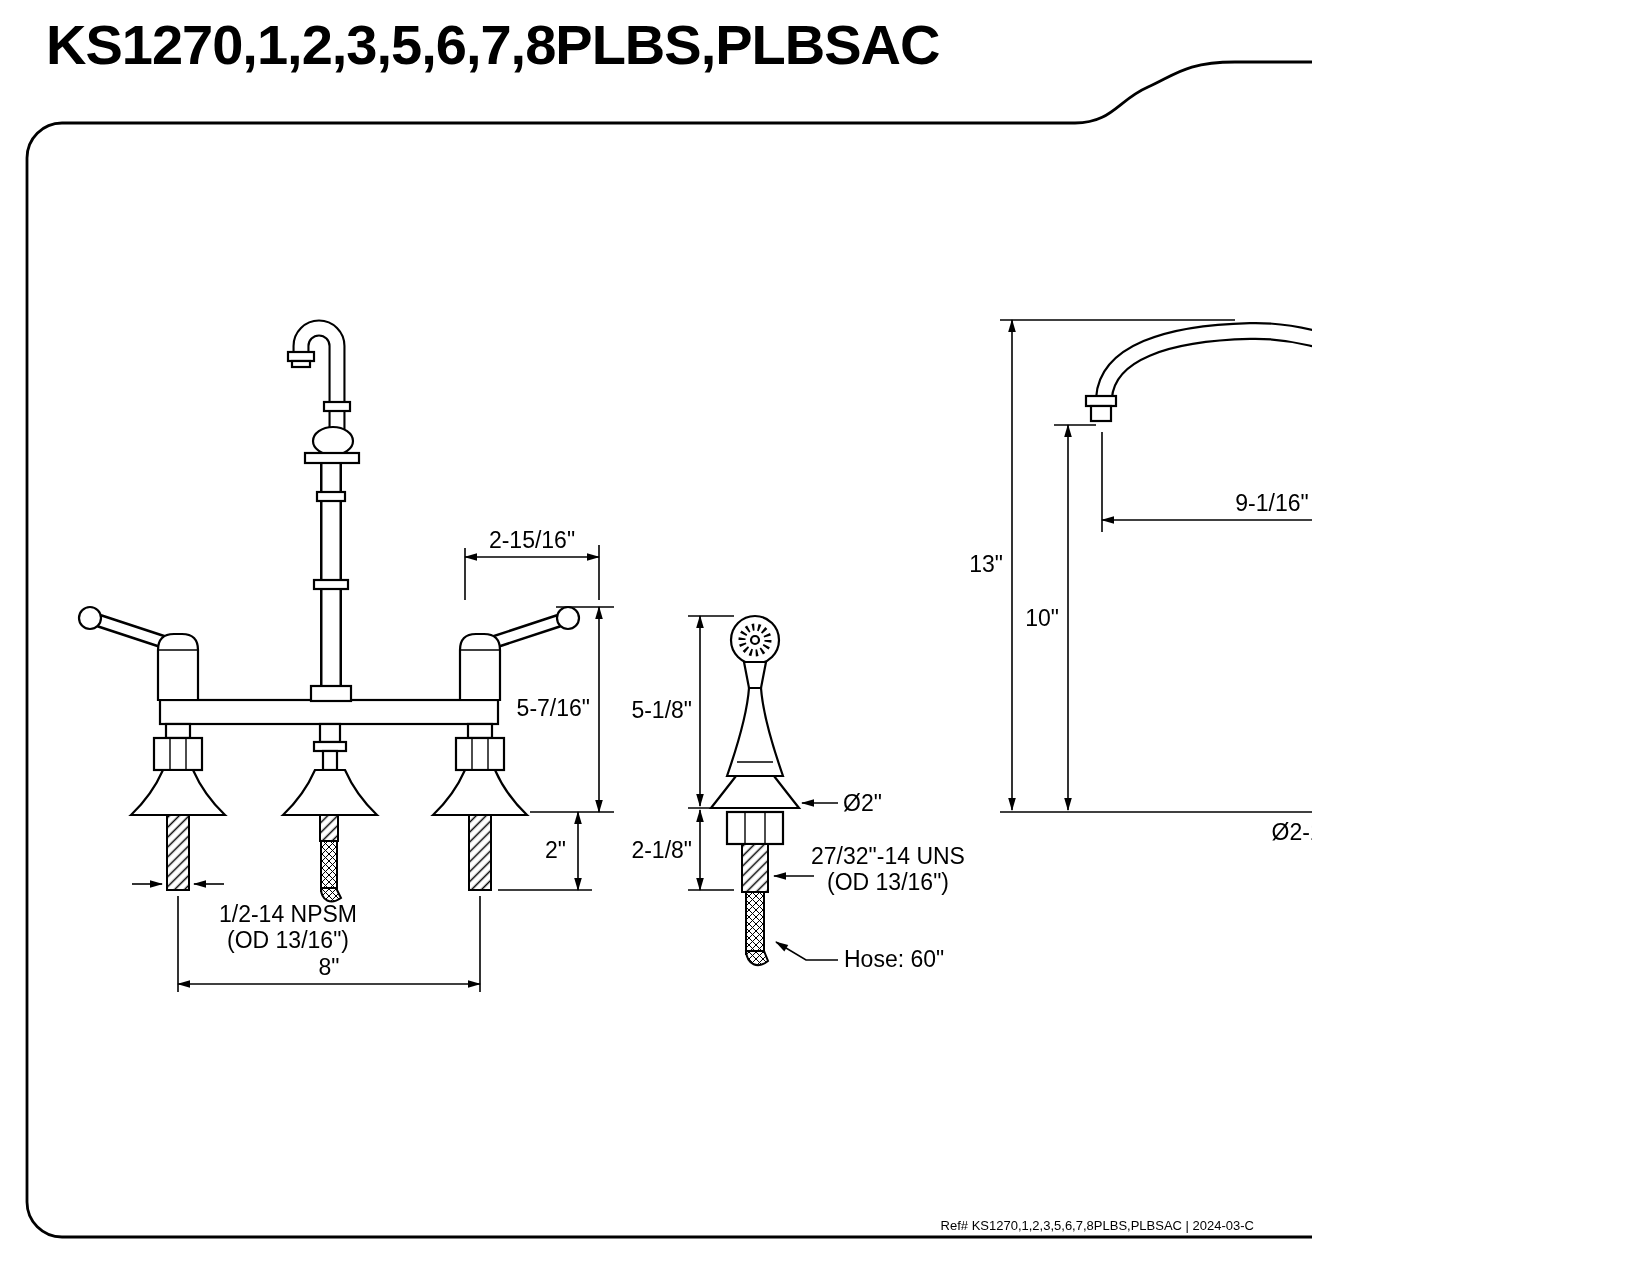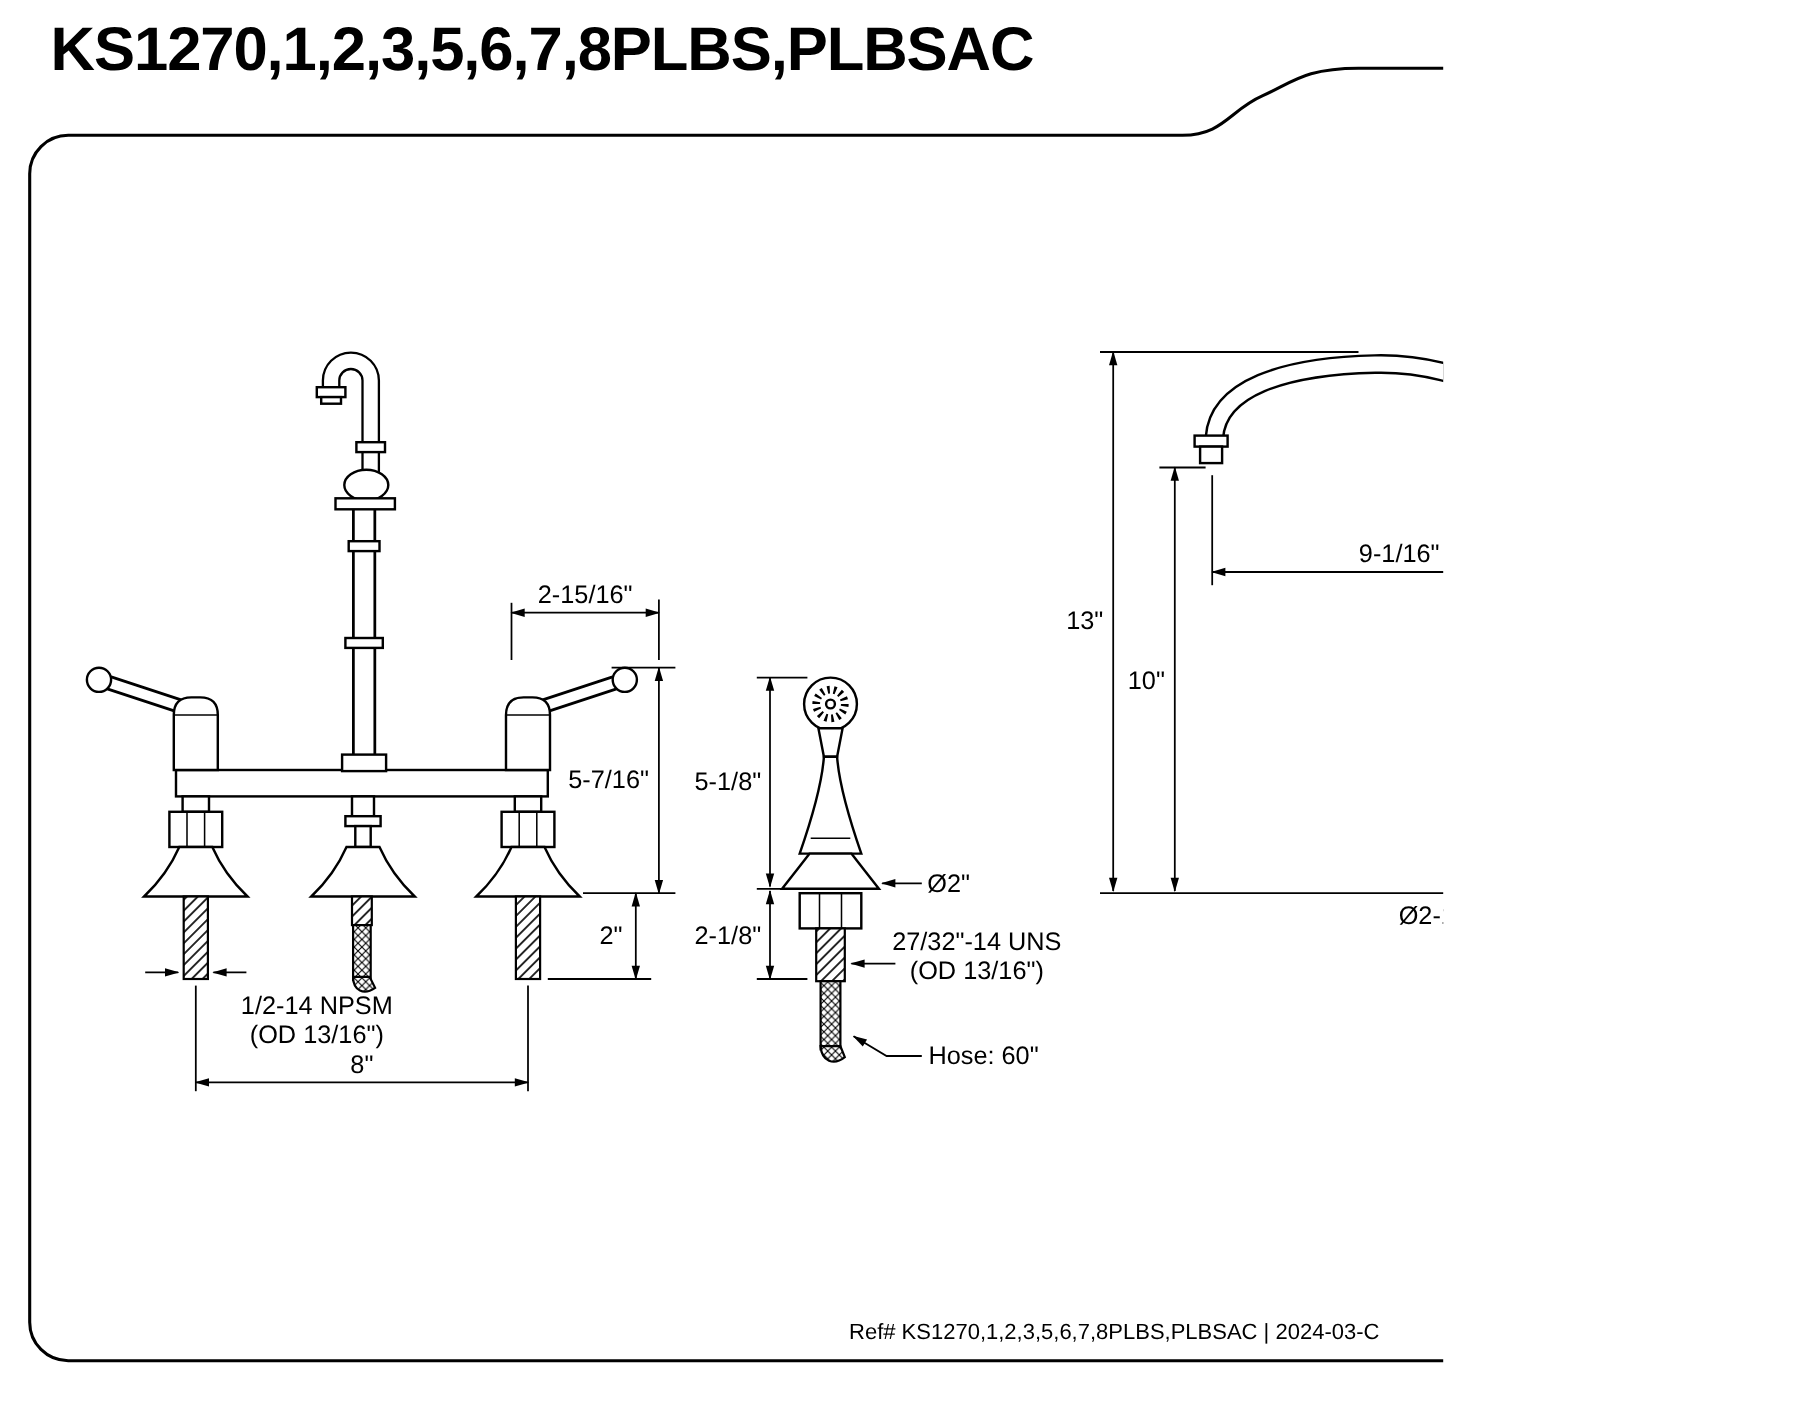--- a/index.html
+++ b/index.html
@@ -1,19 +1,19 @@
 <!DOCTYPE html>
 <html><head>
 <meta charset="utf-8">
 <style>
   html,body{margin:0;padding:0;background:#fff;}
   #page{position:relative;width:1312px;height:1275px;background:#ffffff;font-family:"Liberation Sans",sans-serif;color:#000;overflow:hidden;}
   #title{position:absolute;left:46px;top:12px;font-size:56px;font-weight:bold;letter-spacing:-1px;white-space:nowrap;}
   #subtitle{position:absolute;left:48px;top:79px;font-size:26px;font-weight:bold;white-space:nowrap;}
-  #footer{position:absolute;right:58px;bottom:52px;font-size:20px;white-space:nowrap;}
+  #footer{position:absolute;right:58px;bottom:42px;font-size:13px;white-space:nowrap;}
   svg.sheet{position:absolute;left:0;top:0;}
   .lnw{fill:#fff;stroke:#000;stroke-width:2.2;}
   .thin{fill:none;stroke:#000;stroke-width:1.4;}
   .thread{fill:url(#pThread);stroke:#000;stroke-width:2;}
   .braid{fill:url(#pBraid);stroke:#000;stroke-width:2;}
   .dim{fill:none;stroke:#000;stroke-width:1.6;}
   .dimtxt{font-family:"Liberation Sans",sans-serif;font-size:23px;fill:#000;}
   .end{text-anchor:end;}
   .mid{text-anchor:middle;}
 </style>

